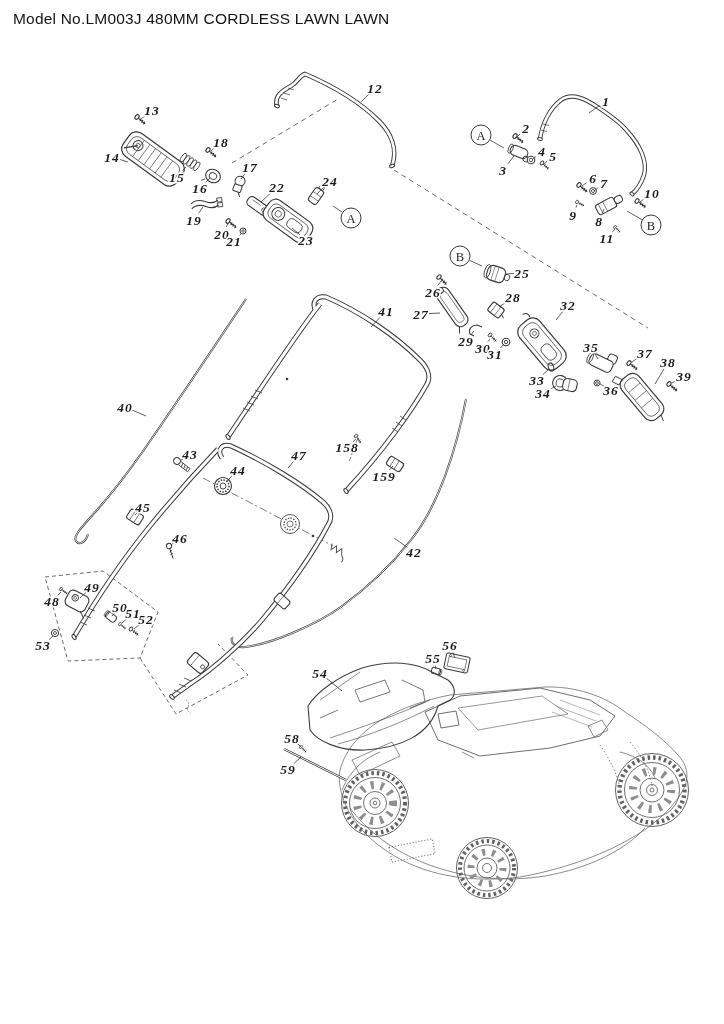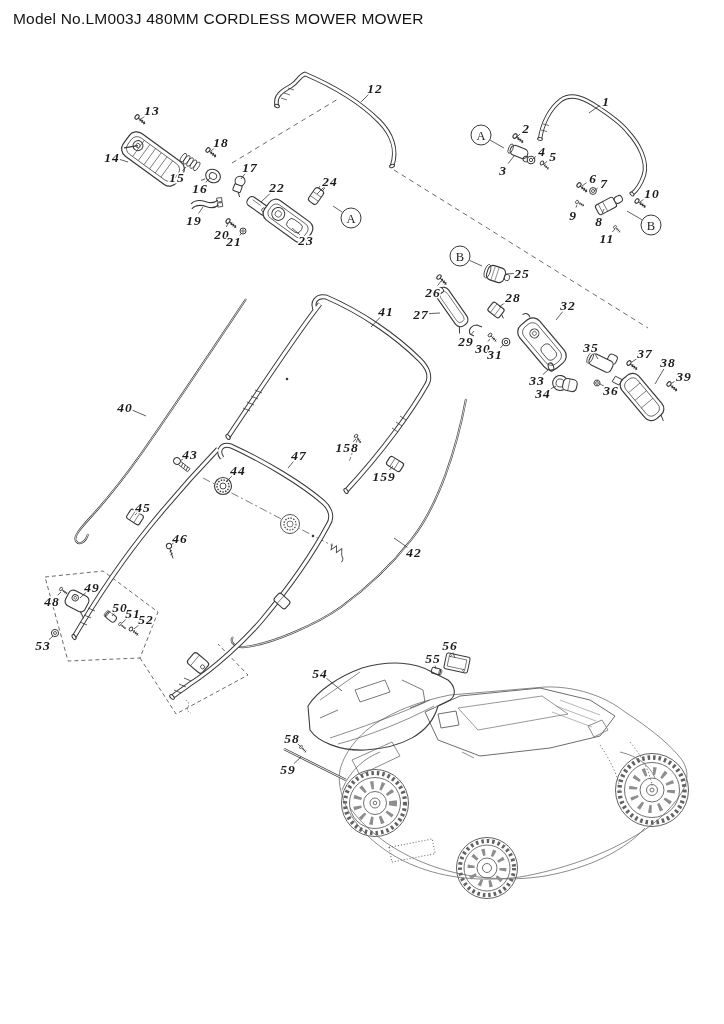--- a/index.html
+++ b/index.html
@@ -10,21 +10,21 @@
   svg{position:absolute;left:0;top:0;}
   text.plbl{font-family:"Liberation Serif",serif;font-style:italic;font-weight:700;
             font-size:13.5px;fill:#1b1b1b;letter-spacing:1px;
             paint-order:stroke;stroke:#ffffff;stroke-width:3px;}
   text.blbl{font-family:"Liberation Serif",serif;font-weight:400;font-size:12.5px;fill:#222;}
 </style>
 </head>
 <body>
 
 <div class="stage">
-  <div class="title">Model No.LM003J 480MM CORDLESS MOWER MOWER</div>
+  <div class="title">Model No.LM003J 480MM CORDLESS LAWN LAWN</div>
 
   <svg id="art" width="724" height="1024" viewBox="0 0 724 1024">
     <defs>
       <g id="screw">
         <ellipse cx="0" cy="0" rx="1.7" ry="2.5" fill="#fff" stroke="#383838" stroke-width="1.1"></ellipse>
         <path d="M1.6,0 L10.5,0 M4,-1.5 L4.8,1.5 M6.4,-1.5 L7.2,1.5 M8.8,-1.5 L9.6,1.5" fill="none" stroke="#383838" stroke-width="1"></path>
       </g>
       <g id="washer">
         <circle r="3.8" fill="#fff" stroke="#383838" stroke-width="1.1"></circle>
         <circle r="1.7" fill="none" stroke="#383838" stroke-width="0.9"></circle>

